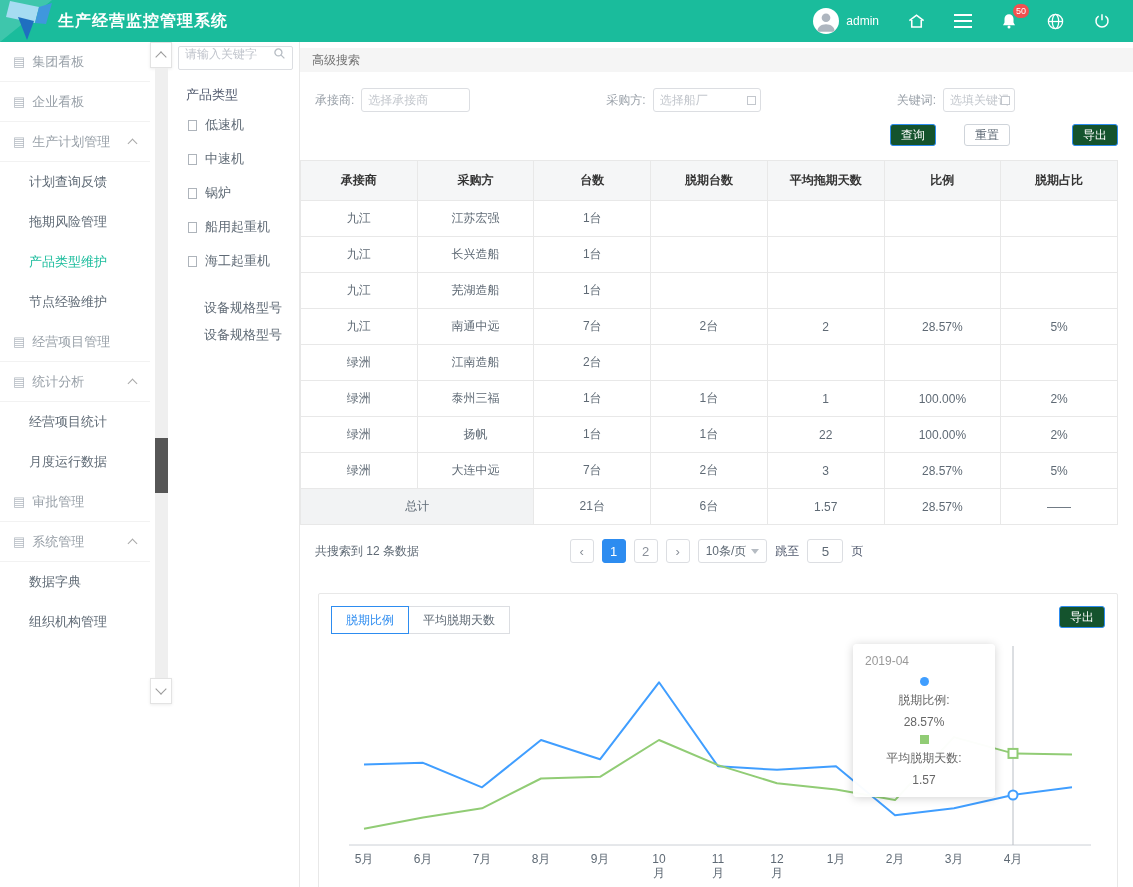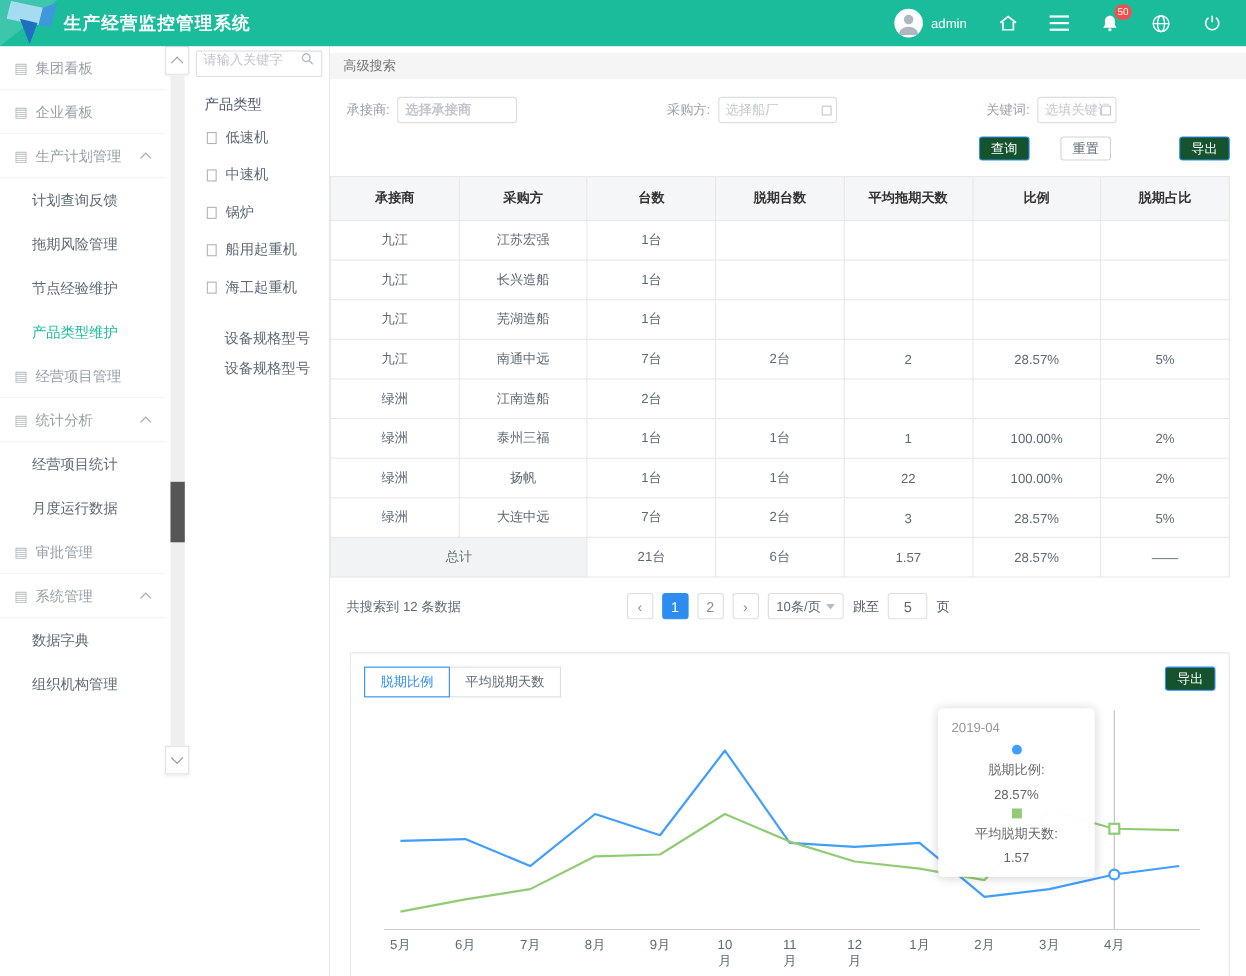--- a/index.html
+++ b/index.html
@@ -176,25 +176,25 @@
           <span class="mi-icon">▤</span>
           <span>生产计划管理</span>
           <span class="chev"></span>
         </div>
         <div class="side-item sub">
           <span>计划查询反馈</span>
         </div>
         <div class="side-item sub">
           <span>拖期风险管理</span>
         </div>
-        <div class="side-item sub">
-          <span>节点经验维护</span>
-        </div>
         <div class="side-item sub active">
           <span>产品类型维护</span>
+        </div>
+        <div class="side-item sub">
+          <span>节点经验维护</span>
         </div>
         <div class="side-item top">
           <span class="mi-icon">▤</span>
           <span>经营项目管理</span>
         </div>
         <div class="side-item top">
           <span class="mi-icon">▤</span>
           <span>统计分析</span>
           <span class="chev"></span>
         </div>
@@ -276,21 +276,21 @@
   </aside>
 
   <main class="main">
 
     <div class="adv-bar">高级搜索</div>
 
     <div class="filters">
       <div class="f-group">
         <span class="f-label">承接商:</span>
         <span class="input-wrap">
-            <input class="f-input" style="width: 109px; font-weight: bold;" placeholder="选择承接商">
+            <input class="f-input" style="width: 109px;" placeholder="选择承接商">
           </span>
       </div>
       <div class="f-group">
         <span class="f-label">采购方:</span>
         <span class="input-wrap">
             <input class="f-input" style="width: 108px;" placeholder="选择船厂">
             <span class="suffix-box"></span>
           </span>
       </div>
       <div class="f-group">

